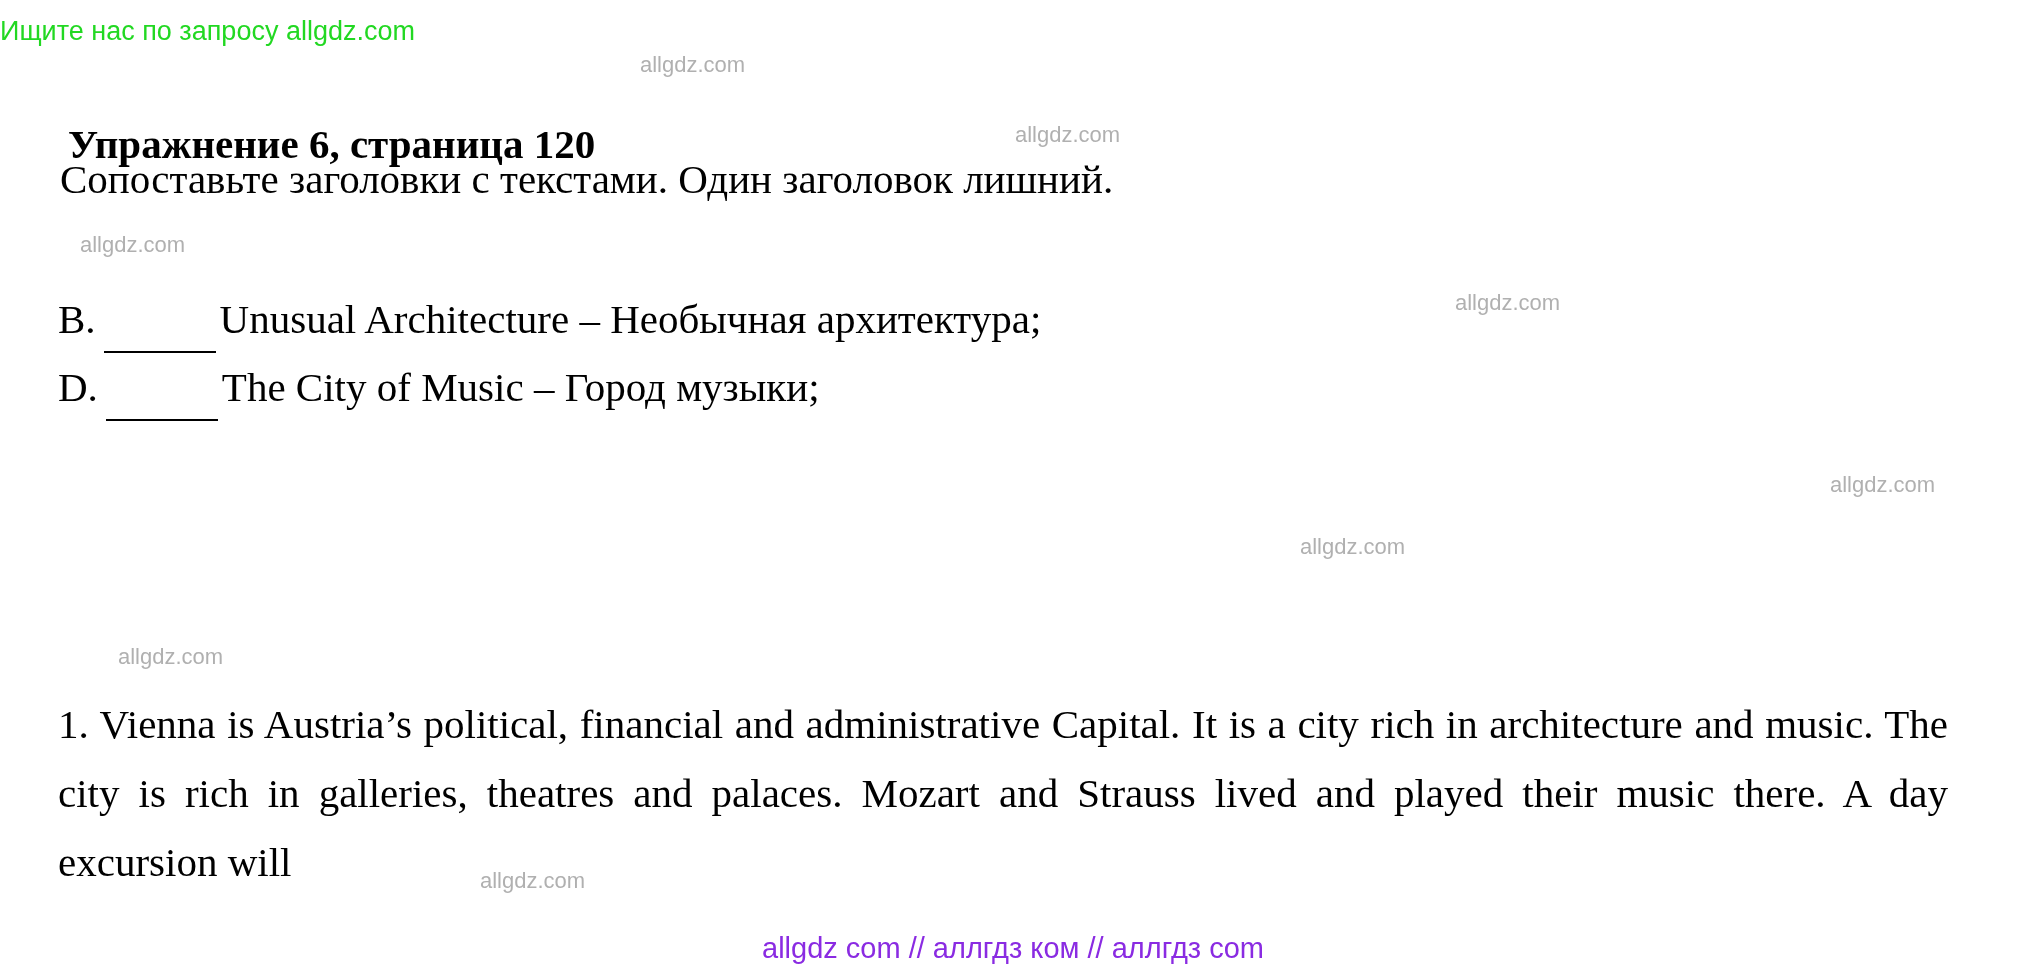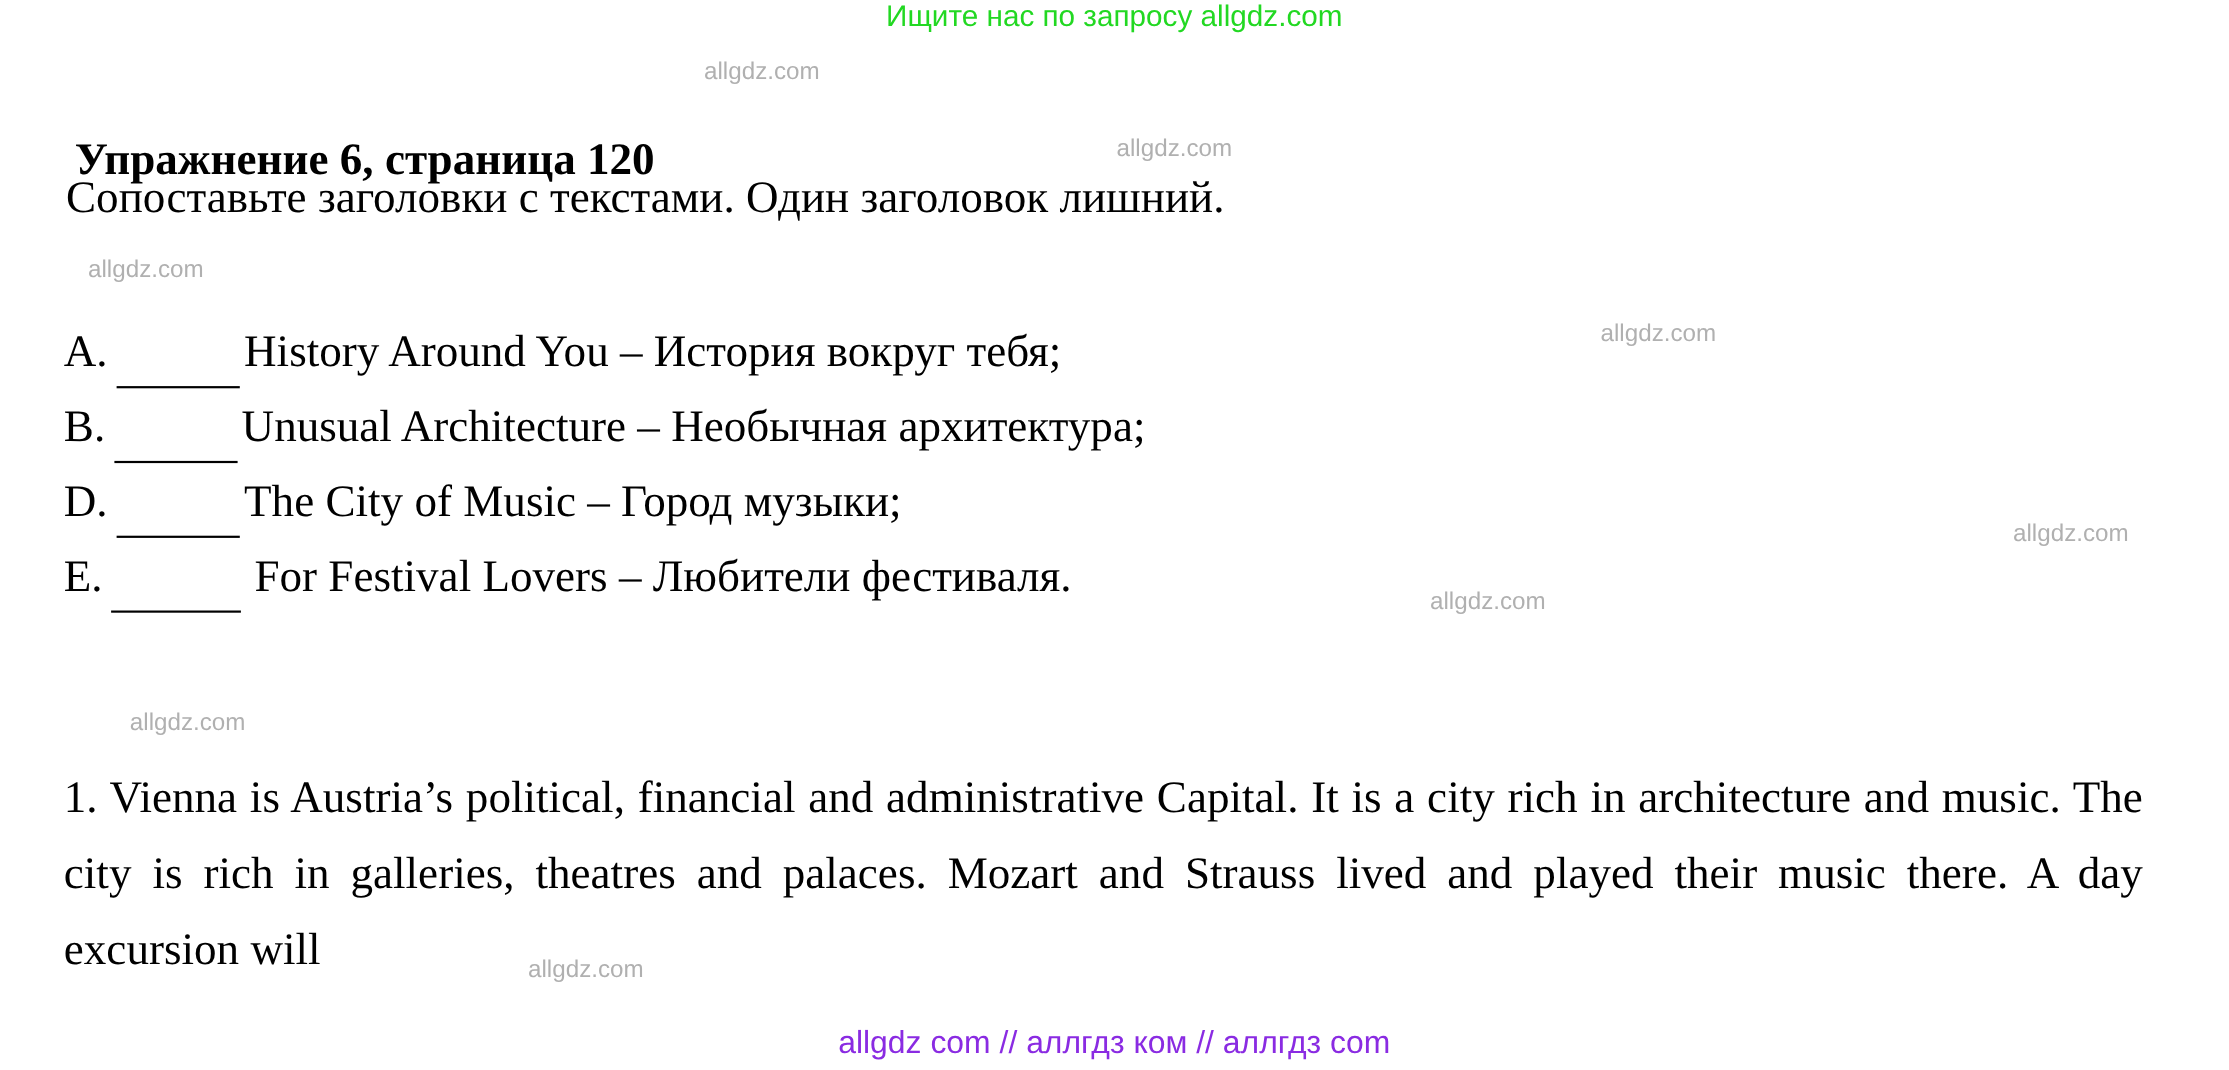--- a/index.html
+++ b/index.html
@@ -20,24 +20,23 @@
     position: absolute;
     font-family: "Liberation Sans", sans-serif;
     color: #b0b0b0;
     font-size: 22px;
     white-space: nowrap;
     pointer-events: none;
   }
 
   .top-banner {
     position: absolute;
-    top: 0px;
+    top: 16px;
     left: 0;
     width: 100%;
-    text-align: center;
     font-family: "Liberation Sans", sans-serif;
     font-size: 27px;
     color: #22d822;
     white-space: nowrap;
   }
 
   .bottom-banner {
     position: absolute;
     bottom: 8px;
     left: 0;
@@ -120,28 +119,22 @@
 <div class="wm" style="left:1830px; top:472px;">allgdz.com</div>
 <div class="wm" style="left:1300px; top:534px;">allgdz.com</div>
 <div class="wm" style="left:118px; top:644px;">allgdz.com</div>
 <div class="wm" style="left:480px; top:868px;">allgdz.com</div>
 
 <div class="title">Упражнение 6, страница 120</div>
 <div class="subtitle">Сопоставьте заголовки с текстами. Один заголовок лишний.</div>
 
 <div class="headings">
   <div class="heading-row">
-    <span class="heading-letter">A.</span><span class="heading-blank"></span><span class="heading-text">History Around You – История вокруг тебя;</span>
-  </div>
-  <div class="heading-row">
     <span class="heading-letter">B.</span><span class="heading-blank"></span><span class="heading-text">Unusual Architecture – Необычная архитектура;</span>
   </div>
   <div class="heading-row">
     <span class="heading-letter">D.</span><span class="heading-blank"></span><span class="heading-text">The City of Music – Город музыки;</span>
-  </div>
-  <div class="heading-row">
-    <span class="heading-letter">E.</span><span class="heading-blank wide"></span><span class="heading-text">For Festival Lovers – Любители фестиваля.</span>
   </div>
 </div>
 
 <div class="paragraph">1. Vienna is Austria’s political, financial and administrative Capital. It is a city rich in architecture and music. The city is rich in galleries, theatres and palaces. Mozart and Strauss lived and played their music there. A day excursion will</div>
 
 <div class="bottom-banner">allgdz com  //  аллгдз ком  //  аллгдз com</div>
 
 </body></html>

